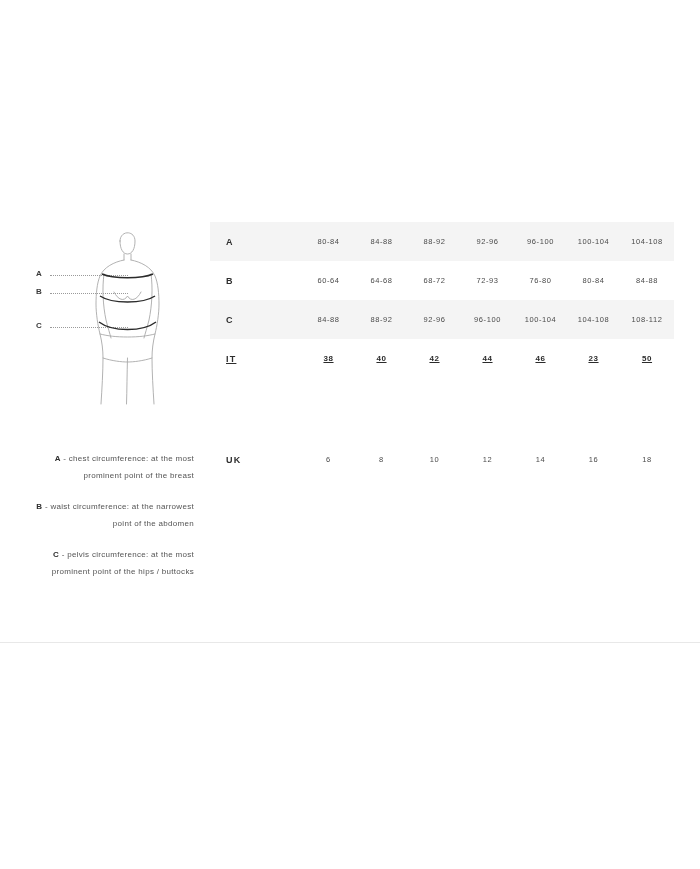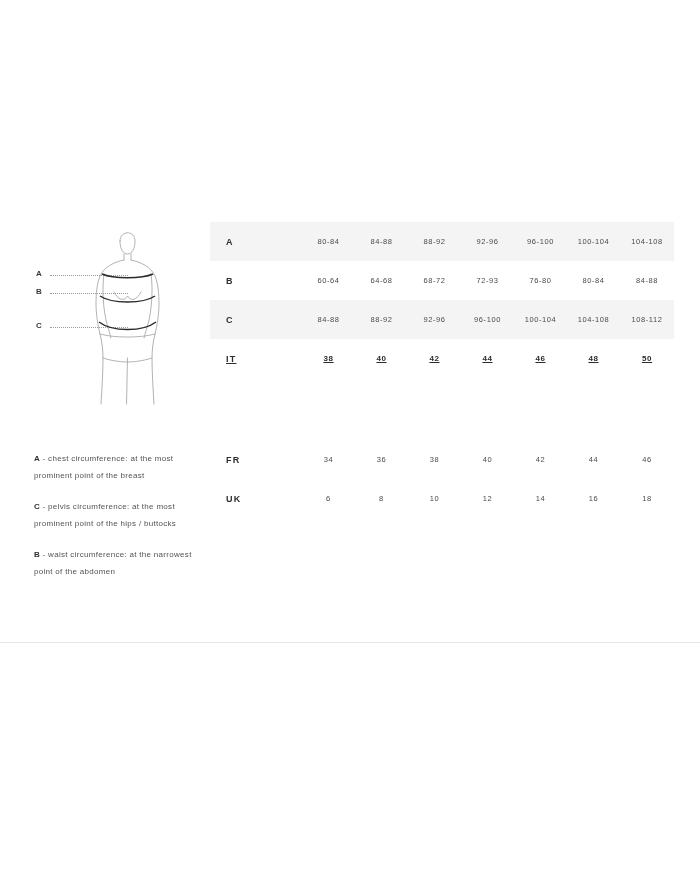--- a/index.html
+++ b/index.html
@@ -121,20 +121,21 @@
     left: 34px;
     top: 10px;
     width: 160px;
   }
   .legend p {
     margin: 0 0 14px 0;
     font-size: 8px;
     line-height: 17px;
     color: #545454;
     letter-spacing: 0.3px;
+    text-align: right;
   }
   .legend b {
     color: #2e2e2e;
     font-weight: bold;
   }
 
   #alpha-table {
     position: absolute;
     left: 210px;
     top: 0;
@@ -247,63 +248,53 @@
           <td>104-108</td>
           <td>108-112</td>
         </tr>
         <tr class="plain bold-row">
           <td class="rowhead">IT</td>
           <td>38</td>
           <td>40</td>
           <td>42</td>
           <td>44</td>
           <td>46</td>
-          <td>48</td>
+          <td>23</td>
           <td>50</td>
         </tr>
       </tbody>
     </table>
   </div>
 
   <div class="lower-block">
 
     <div class="legend">
       <p>
         <b>A</b><span> - chest circumference: at the most prominent point of the breast</span>
       </p>
       <p>
-        <b>C</b><span> - pelvis circumference: at the most prominent point of the hips / buttocks</span>
+        <b>B</b><span> - waist circumference: at the narrowest point of the abdomen</span>
       </p>
       <p>
-        <b>B</b><span> - waist circumference: at the narrowest point of the abdomen</span>
+        <b>C</b><span> - pelvis circumference: at the most prominent point of the hips / buttocks</span>
       </p>
     </div>
 
     <table class="size-table" id="alpha-table">
       <colgroup>
         <col style="width:92px">
         <col style="width:53px">
           <col style="width:53px">
           <col style="width:53px">
         <col style="width:53px">
           <col style="width:53px">
           <col style="width:53px">
           <col style="width:54px">
       </colgroup>
       <tbody>
-        <tr class="plain">
-          <td class="rowhead">FR</td>
-          <td>34</td>
-          <td>36</td>
-          <td>38</td>
-          <td>40</td>
-          <td>42</td>
-          <td>44</td>
-          <td>46</td>
-        </tr>
         <tr class="plain">
           <td class="rowhead">UK</td>
           <td>6</td>
           <td>8</td>
           <td>10</td>
           <td>12</td>
           <td>14</td>
           <td>16</td>
           <td>18</td>
         </tr>

